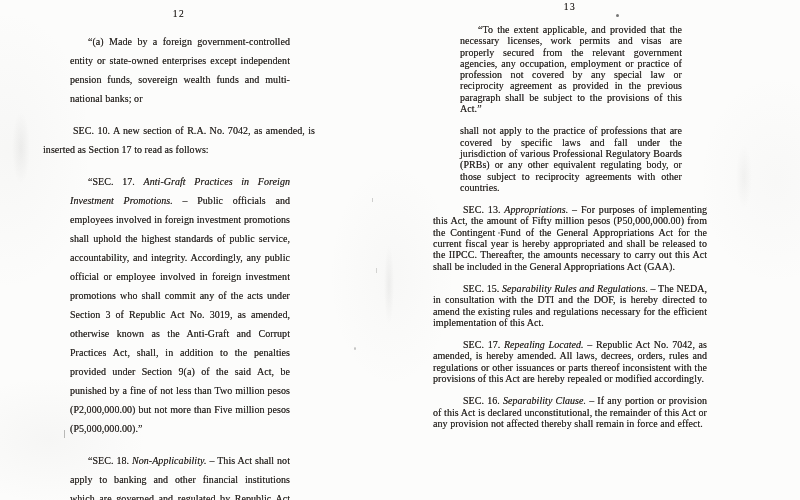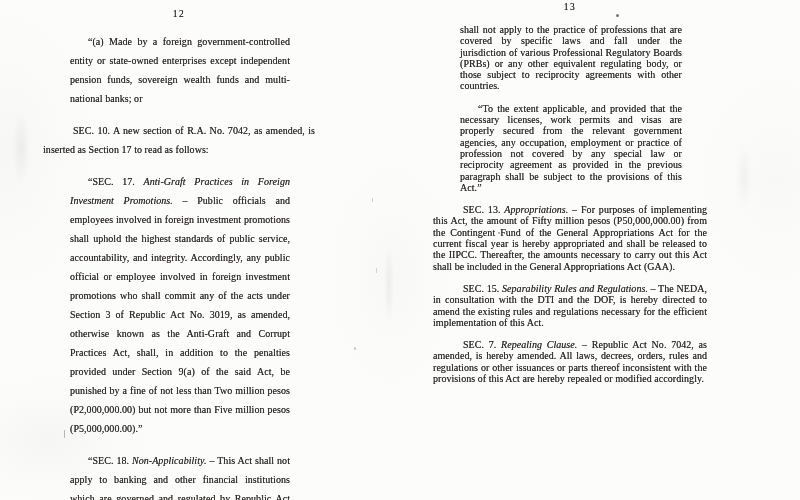--- a/index.html
+++ b/index.html
@@ -62,25 +62,26 @@
         <p class="para quote"><span>“(a)  Made by a foreign government-controlled entity or state-owned enterprises except independent pension funds, sovereign wealth funds and multi-national banks; or</span></p>
         <p class="para main"><span>SEC. 10. A new section of R.A. No. 7042, as amended, is inserted as Section 17 to read as follows:</span></p>
         <p class="para quote"><span>“SEC. 17. </span><span class="it">Anti-Graft Practices in Foreign Investment Promotions.</span><span> – Public officials and employees involved in foreign investment promotions shall uphold the highest standards of public service, accountability, and integrity. Accordingly, any public official or employee involved in foreign investment promotions who shall commit any of the acts under Section 3 of Republic Act No. 3019, as amended, otherwise known as the Anti-Graft and Corrupt Practices Act, shall, in addition to the penalties provided under Section 9(a) of the said Act, be punished by a fine of not less than Two million pesos (P2,000,000.00) but not more than Five million pesos (P5,000,000.00).”</span></p>
         <p class="para quote"><span>“SEC. 18. </span><span class="it">Non-Applicability.</span><span> – This Act shall not apply to banking and other financial institutions which are governed and regulated by Republic Act No. 8791, otherwise known as “The General Banking Law of 2000” and other laws under the supervision of the Bangko Sentral ng Pilipinas. Moreover, this Act</span></p>
       </div>
   </section>
 
   <section class="page page-right">
     <div class="pageno">13</div>
     <div class="content">
+        <p class="para quote"><span>“To the extent applicable, and provided that the necessary licenses, work permits and visas are properly secured from the relevant government agencies, any occupation, employment or practice of profession not covered by any special law or reciprocity agreement as provided in the previous paragraph shall be subject to the provisions of this Act.”</span></p>
         <p class="para quote flush"><span>shall not apply to the practice of professions that are covered by specific laws and fall under the jurisdiction of various Professional Regulatory Boards (PRBs) or any other equivalent regulating body, or those subject to reciprocity agreements with other countries.</span></p>
-        <p class="para quote"><span>“To the extent applicable, and provided that the necessary licenses, work permits and visas are properly secured from the relevant government agencies, any occupation, employment or practice of profession not covered by any special law or reciprocity agreement as provided in the previous paragraph shall be subject to the provisions of this Act.”</span></p>
         <p class="para main"><span>SEC. 13. </span><span class="it">Appropriations.</span><span> – For purposes of implementing this Act, the amount of Fifty million pesos (P50,000,000.00) from the Contingent Fund of the General Appropriations Act for the current fiscal year is hereby appropriated and shall be released to the IIPCC. Thereafter, the amounts necessary to carry out this Act shall be included in the General Appropriations Act (GAA).</span></p>
         <p class="para main"><span>SEC. 15. </span><span class="it">Separability Rules and Regulations.</span><span> – The NEDA, in consultation with the DTI and the DOF, is hereby directed to amend the existing rules and regulations necessary for the efficient implementation of this Act.</span></p>
-        <p class="para main"><span>SEC. 7. </span><span class="it">Repealing Clause.</span><span> – Republic Act No. 7042, as amended, is hereby amended. All laws, decrees, orders, rules and regulations or other issuances or parts thereof inconsistent with the provisions of this Act are hereby repealed or modified accordingly.</span></p>
+        <p class="para main"><span>SEC. 17. </span><span class="it">Repealing Located.</span><span> – Republic Act No. 7042, as amended, is hereby amended. All laws, decrees, orders, rules and regulations or other issuances or parts thereof inconsistent with the provisions of this Act are hereby repealed or modified accordingly.</span></p>
+        <p class="para main"><span>SEC. 16. </span><span class="it">Separability Clause.</span><span> – If any portion or provision of this Act is declared unconstitutional, the remainder of this Act or any provision not affected thereby shall remain in force and effect.</span></p>
       </div>
   </section>
 
   <div class="artifact a-dot1"></div>
   <div class="artifact a-dot2"></div>
   <div class="artifact a-tick1"></div>
   <div class="artifact a-tick2"></div>
   <div class="artifact a-tick3"></div>
   <div class="artifact a-comma"></div>
   <div class="artifact a-smudge1"></div>

